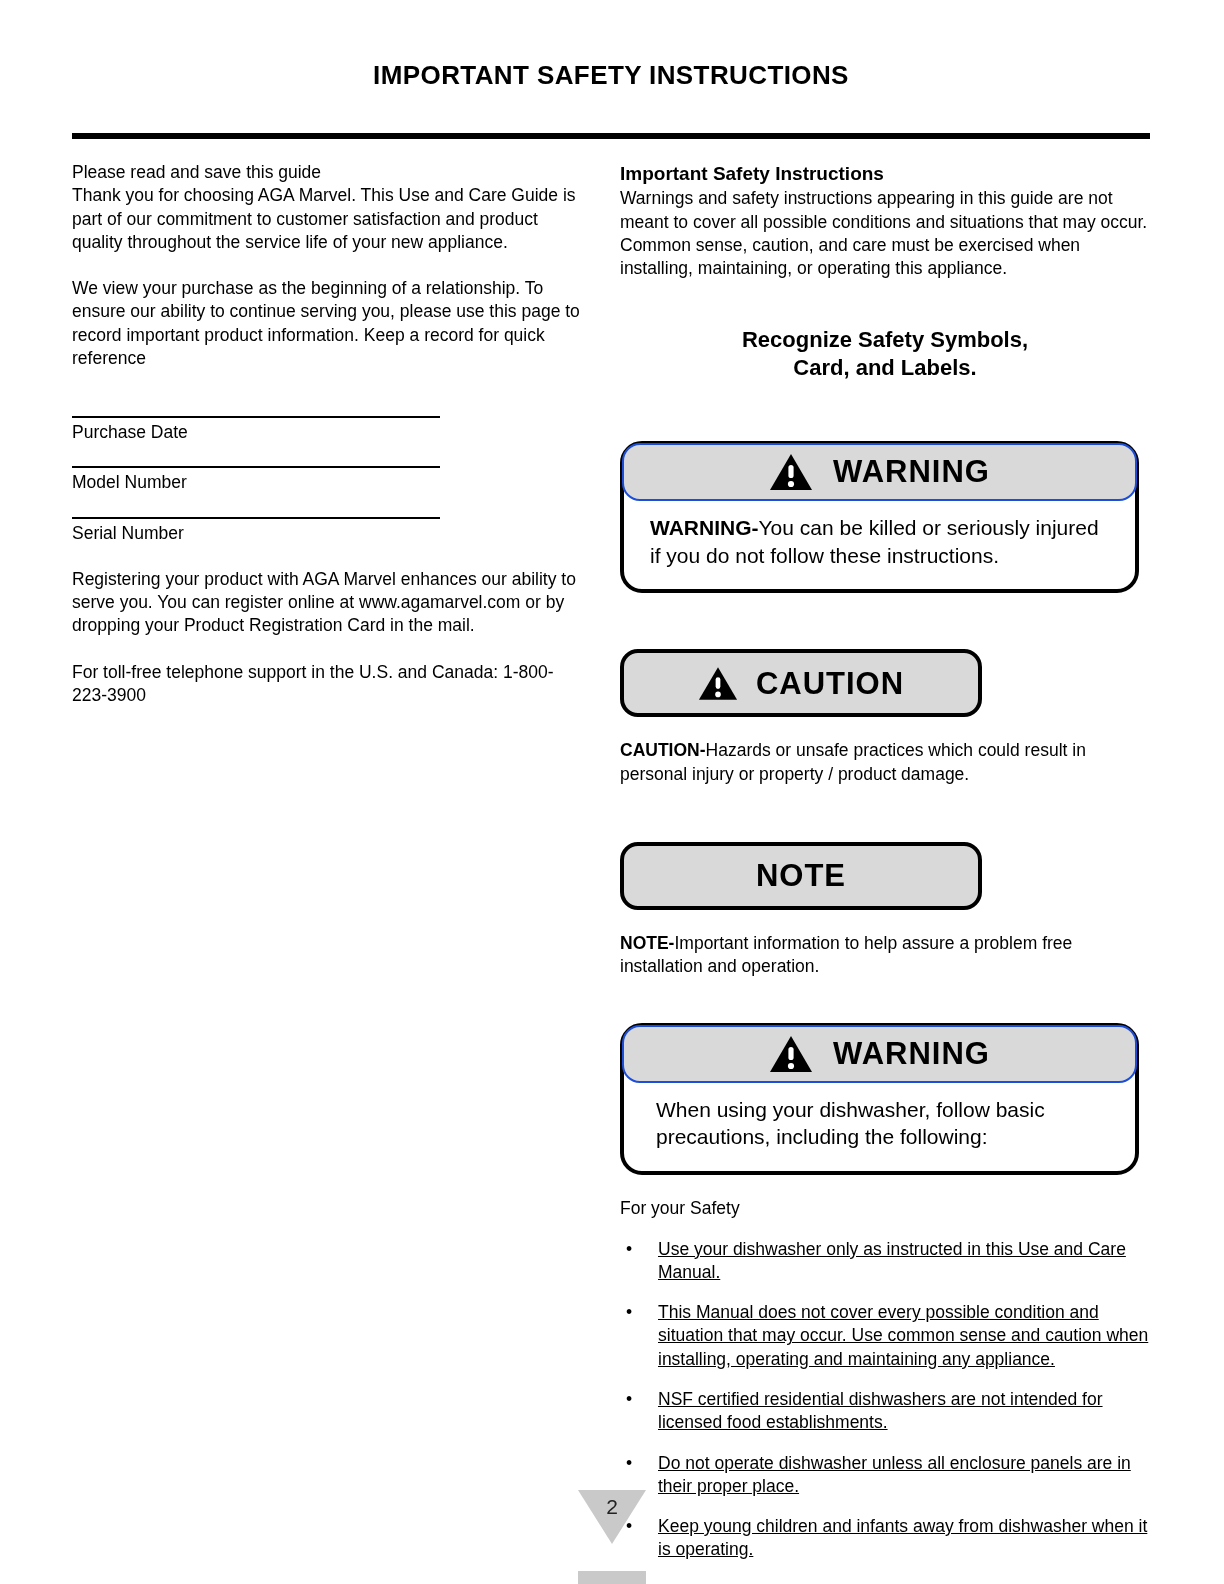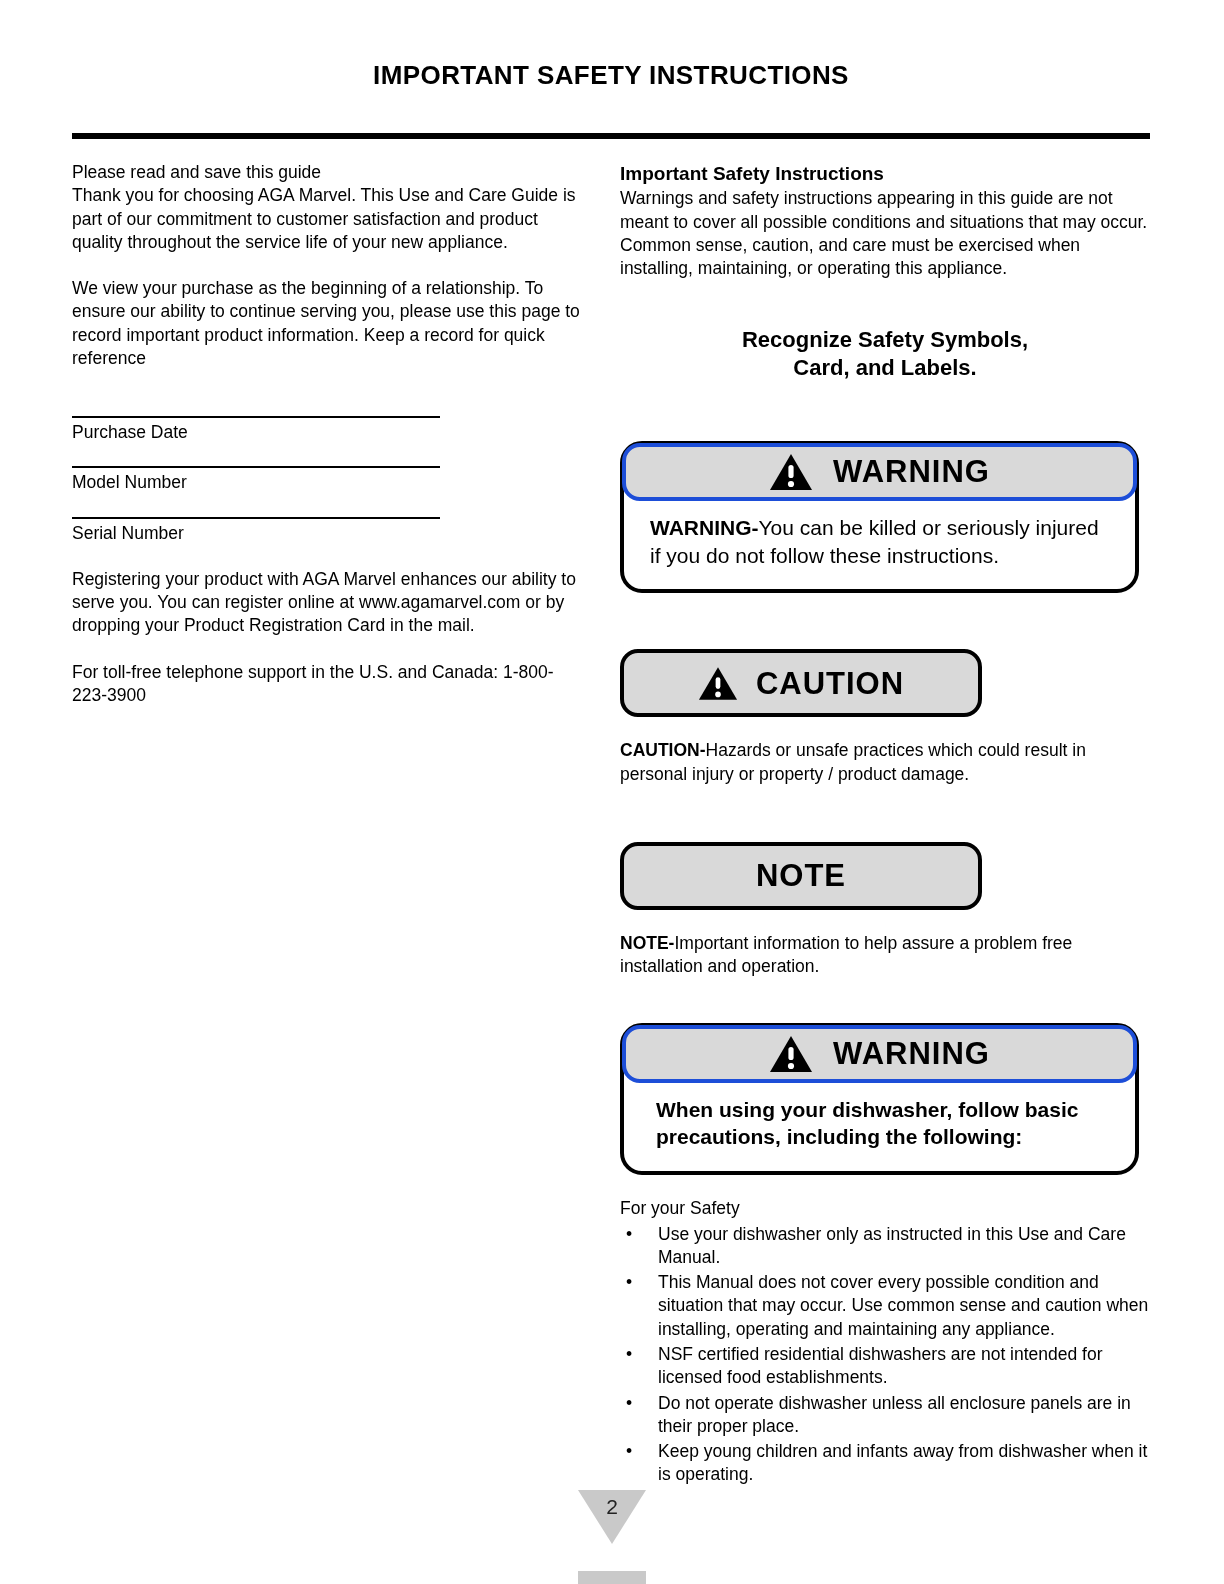--- a/index.html
+++ b/index.html
@@ -39,45 +39,45 @@
   }
 
   
   .alert-box {
     width:519px; margin-top:58px;
     border:4px solid #000; border-radius:22px;
     background:#fff;
   }
   .alert-header {
     background:var(--box-gray,#d9d9d9);
-    border:4px solid #1d4ed8; border-radius:18px;
+    border:2px solid #1d4ed8; border-radius:18px;
     margin:-2px;
     height:58px;
     display:flex; align-items:center; justify-content:center; gap:20px;
   }
   .alert-word { font-size:31px; font-weight:bold; letter-spacing:1px; }
   .alert-body { padding:15px 22px 20px 26px; font-size:21px; line-height:1.33; }
   .alert-body .bold, .bold { font-weight:bold; }
-  .alert-body.bold-body { font-weight:bold; padding-left:32px; }
+  .alert-body.bold-body { font-weight:normal; padding-left:32px; }
 
   
   .pill-box {
     width:362px; height:68px; margin-top:56px;
     border:4px solid #000; border-radius:18px;
     background:var(--box-gray,#d9d9d9);
     display:flex; align-items:center; justify-content:center; gap:18px;
   }
   .box-desc { margin-top:22px; font-size:17.5px; line-height:1.33; }
 
   .tri { display:inline-flex; }
 
   
   .safety-title { margin-top:22px; }
   .safety-list { margin-top:2px; }
-  .safety-item { position:relative; padding-left:38px; margin-top:2px; }
+  .safety-item { position:relative; padding-left:38px; margin-top:17px;text-decoration:underline; }
   .safety-item::before { content:"\2022"; position:absolute; left:6px; top:0; }
 
   
   .page-tab {
     position:absolute; left:50%; bottom:40px; transform:translateX(-50%);
     width:68px; height:54px;
     background:var(--footer-gray,#c9c9c9);
     clip-path:polygon(0 0, 100% 0, 50% 100%);
     text-align:center;
   }

